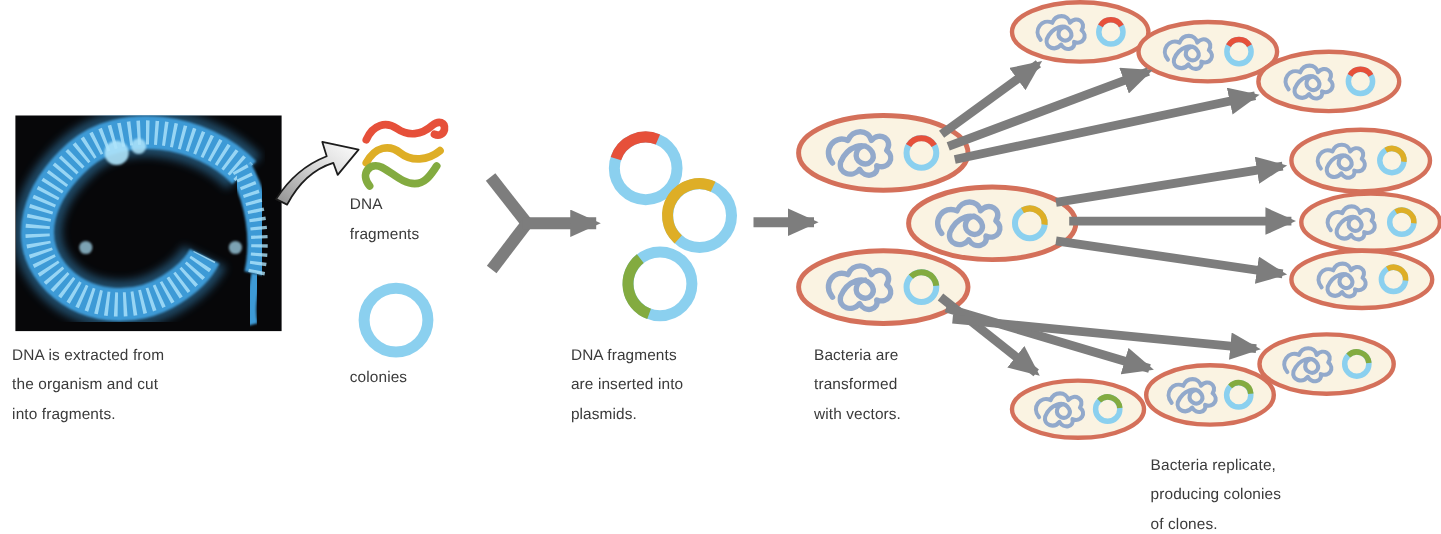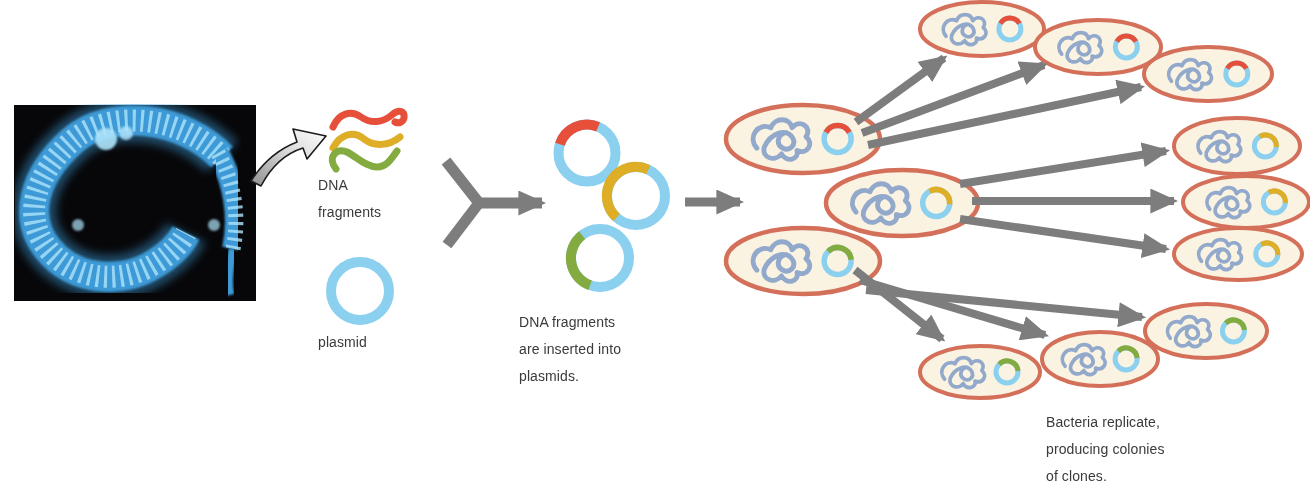--- a/index.html
+++ b/index.html
@@ -174,22 +174,28 @@
         <line class="arrow" x1="868" y1="145" x2="1141" y2="87" stroke-width="8" marker-end="url(#ah)"></line>
         <line class="arrow" x1="960" y1="184" x2="1166" y2="151" stroke-width="8" marker-end="url(#ah)"></line>
         <line class="arrow" x1="972" y1="201" x2="1174" y2="201" stroke-width="8" marker-end="url(#ah)"></line>
         <line class="arrow" x1="960" y1="219" x2="1166" y2="249" stroke-width="8" marker-end="url(#ah)"></line>
         <line class="arrow" x1="855" y1="270" x2="942" y2="339" stroke-width="8" marker-end="url(#ah)"></line>
         <line class="arrow" x1="860" y1="280" x2="1045" y2="335" stroke-width="8" marker-end="url(#ah)"></line>
         <line class="arrow" x1="866" y1="290" x2="1142" y2="317" stroke-width="8" marker-end="url(#ah)"></line>
       </g>
   </svg>
 
+  <div class="caption" style="left:11px;  top:309px;">DNA is extracted from
+the organism and cut
+into fragments.</div>
   <div class="caption" style="left:318px; top:172px;">DNA
 fragments</div>
-  <div class="caption" style="left:318px; top:329px;">plasmid</div>
+  <div class="caption" style="left:318px; top:329px;">colonies</div>
   <div class="caption" style="left:519px; top:309px;">DNA fragments
 are inserted into
 plasmids.</div>
+  <div class="caption" style="left:740px; top:309px;">Bacteria are
+transformed
+with vectors.</div>
   <div class="caption" style="left:1046px;top:409px;">Bacteria replicate,
 producing colonies
 of clones.</div>
 </div>
 
 </body></html>

